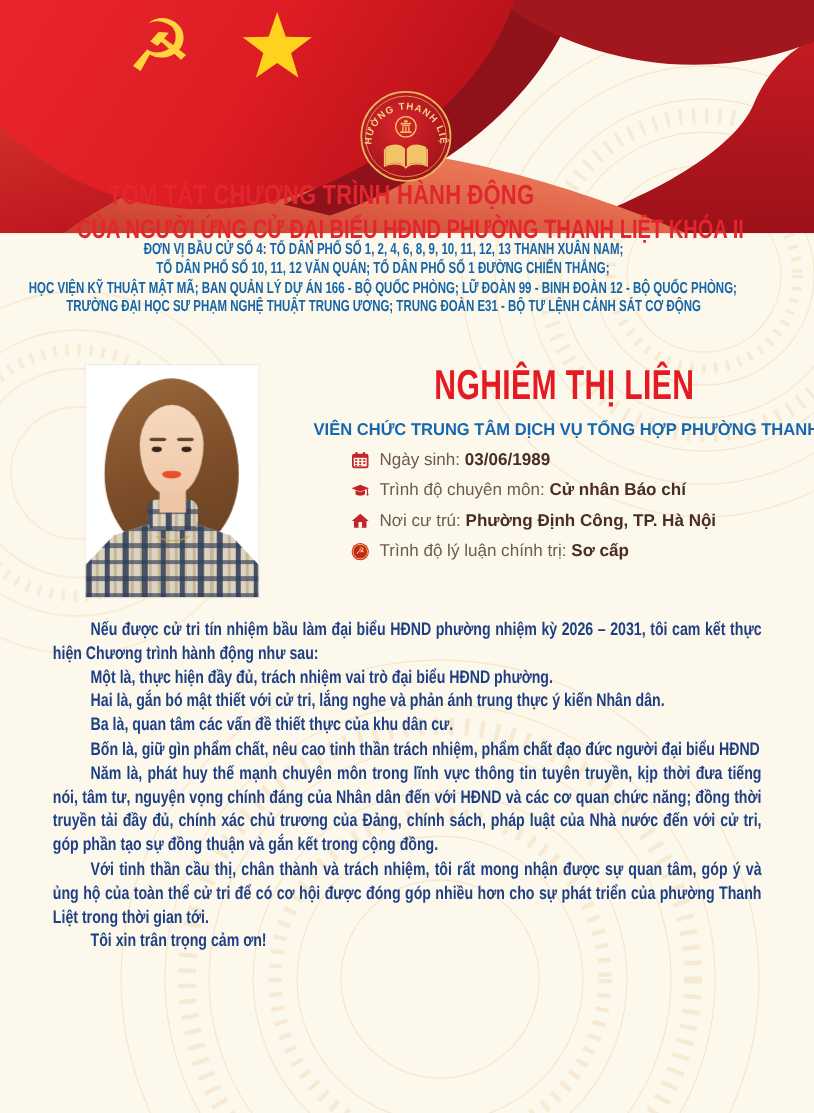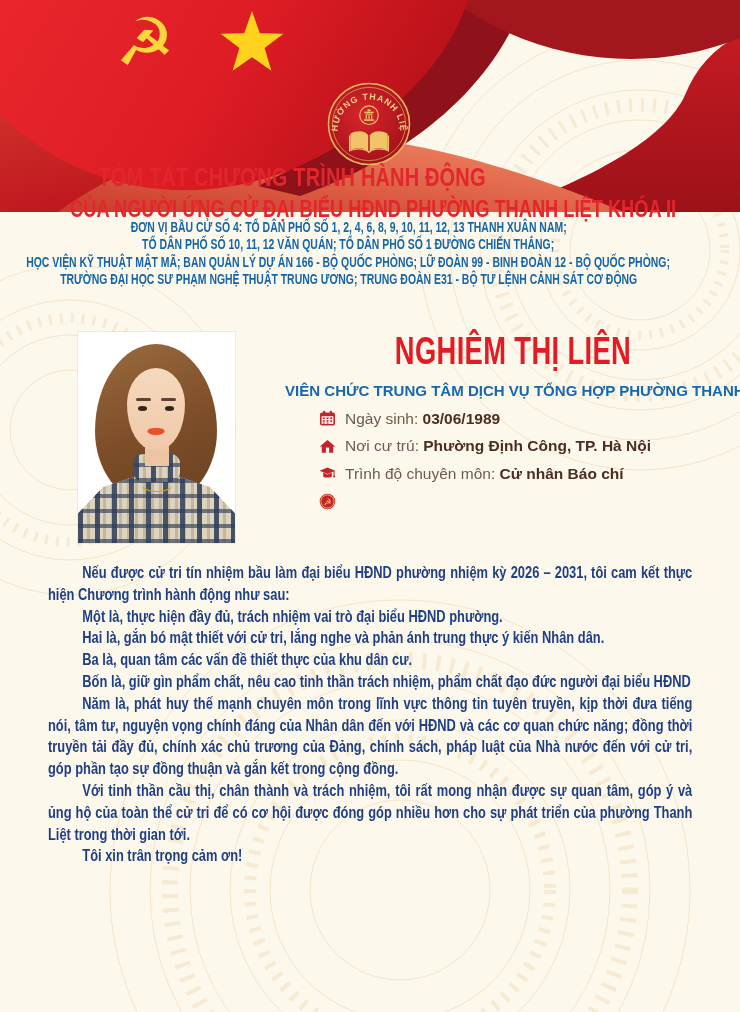--- a/index.html
+++ b/index.html
@@ -235,47 +235,49 @@
             <rect x="7.5" y="12.6" width="2" height="1"></rect>
           </g>
         </svg>
     </span>
     <span class="dtext"><span class="dlabel">Ngày sinh:</span>
     <span class="dvalue">03/06/1989</span></span>
   </div>
   <div class="detail-row">
     <span class="dicon">
       <svg width="17" height="17" viewBox="0 0 17 17" fill="#c3242a">
-          <path d="M8.5,2 L16.2,8.6 L14.2,8.6 L14.2,14.8 L2.8,14.8 L2.8,8.6 L0.8,8.6 Z"></path>
-          <rect x="6.9" y="9.6" width="3.2" height="5.2" fill="#fdf8ec"></rect>
-        </svg>
-    </span>
-    <span class="dtext"><span class="dlabel">Nơi cư trú:</span>
-    <span class="dvalue">Phường Định Công, TP. Hà Nội</span></span>
-  </div>
-  <div class="detail-row">
-    <span class="dicon">
-      <svg width="17" height="17" viewBox="0 0 17 17" fill="#c3242a">
           <path d="M8.5,2.6 L16.4,5.8 L8.5,9 L0.6,5.8 Z"></path>
           <path d="M4.2,7.6 V11.4 C5.8,13 11.2,13 12.8,11.4 V7.6 L8.5,9.4 Z"></path>
           <rect x="14.6" y="6" width="1" height="5" rx="0.5"></rect>
           <circle cx="15.1" cy="11.6" r="1"></circle>
         </svg>
     </span>
     <span class="dtext"><span class="dlabel">Trình độ chuyên môn:</span>
     <span class="dvalue">Cử nhân Báo chí</span></span>
   </div>
   <div class="detail-row">
     <span class="dicon">
+      <svg width="17" height="17" viewBox="0 0 17 17" fill="#c3242a">
+          <path d="M8.5,2 L16.2,8.6 L14.2,8.6 L14.2,14.8 L2.8,14.8 L2.8,8.6 L0.8,8.6 Z"></path>
+          <rect x="6.9" y="9.6" width="3.2" height="5.2" fill="#fdf8ec"></rect>
+        </svg>
+    </span>
+    <span class="dtext"><span class="dlabel">Nơi cư trú:</span>
+    <span class="dvalue">Phường Định Công, TP. Hà Nội</span></span>
+  </div>
+  <div class="detail-row">
+    <span class="dicon">
       <svg width="17" height="17" viewBox="0 0 17 17">
           <circle cx="8.5" cy="8.5" r="7.8" fill="#c3242a"></circle>
           <circle cx="8.5" cy="8.5" r="6.6" fill="none" stroke="#ffd23e" stroke-width="0.8"></circle>
           <text x="8.5" y="9" font-family="DejaVu Sans" font-size="9" fill="#ffd23e" text-anchor="middle" dominant-baseline="central">☭</text>
         </svg>
     </span>
+    <span class="dtext"><span class="dlabel">Trình độ lý luận chính trị:</span>
+    <span class="dvalue">Sơ cấp</span></span>
   </div>
 </div>
 
 <div class="program">
   <p>Nếu được cử tri tín nhiệm bầu làm đại biểu HĐND phường nhiệm kỳ 2026 – 2031, tôi cam kết thực hiện Chương trình hành động như sau:</p>
   <p>Một là, thực hiện đầy đủ, trách nhiệm vai trò đại biểu HĐND phường.</p>
   <p>Hai là, gắn bó mật thiết với cử tri, lắng nghe và phản ánh trung thực ý kiến Nhân dân.</p>
   <p>Ba là, quan tâm các vấn đề thiết thực của khu dân cư.</p>
   <p>Bốn là, giữ gìn phẩm chất, nêu cao tinh thần trách nhiệm, phẩm chất đạo đức người đại biểu HĐND</p>
   <p>Năm là, phát huy thế mạnh chuyên môn trong lĩnh vực thông tin tuyên truyền, kịp thời đưa tiếng nói, tâm tư, nguyện vọng chính đáng của Nhân dân đến với HĐND và các cơ quan chức năng; đồng thời truyền tải đầy đủ, chính xác chủ trương của Đảng, chính sách, pháp luật của Nhà nước đến với cử tri, góp phần tạo sự đồng thuận và gắn kết trong cộng đồng.</p>

